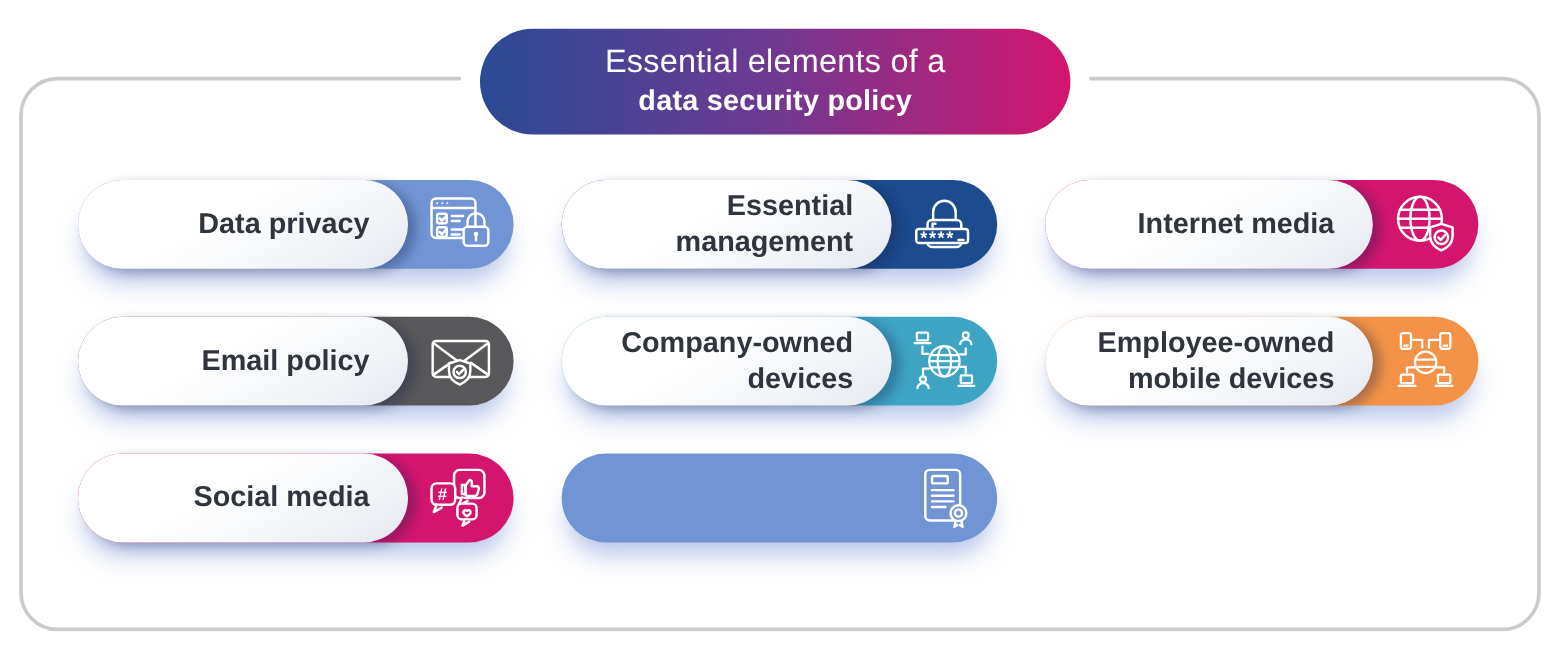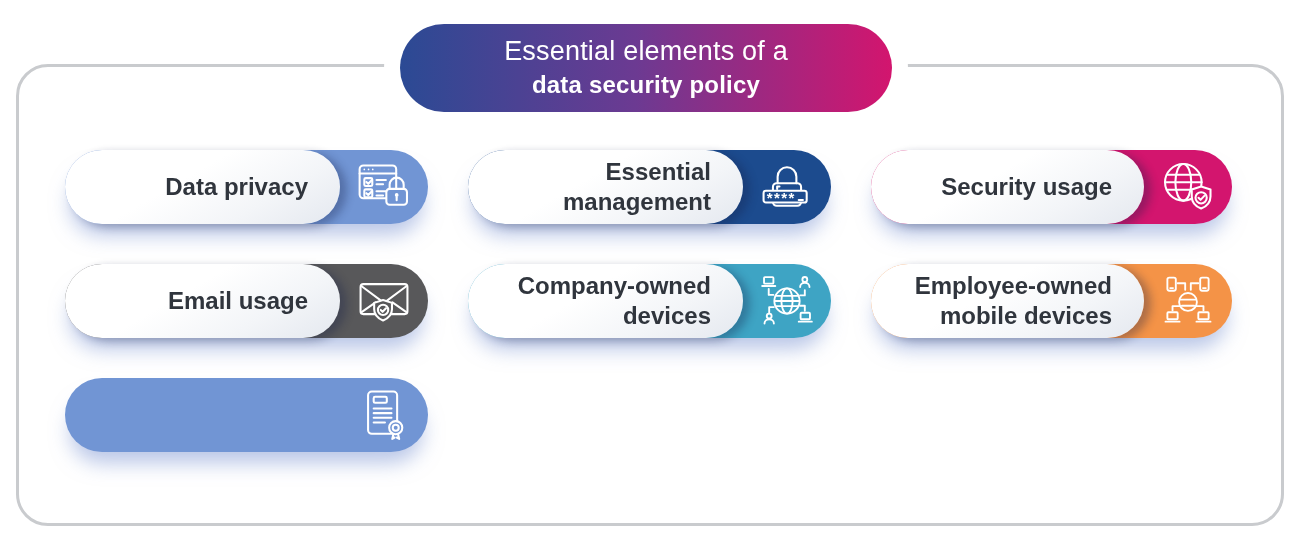--- a/index.html
+++ b/index.html
@@ -87,41 +87,41 @@
           <rect x="7" y="36" width="46" height="12.5" rx="2.5" fill="var(--c)"></rect>
           <text class="glyph" x="10.5" y="49.5" font-size="16" font-weight="bold" fill="#fff" stroke="none" letter-spacing="1.5">****</text>
           <line x1="44.5" y1="45.8" x2="49" y2="45.8"></line>
         </g>
       </svg>
     </div>
   </div>
 
   <div class="card" style="--c: #d3156e;">
     <div class="card-white">
-      <div class="card-label">Security usage</div>
+      <div class="card-label">Internet media</div>
     </div>
     <div class="icon-zone">
       <svg viewBox="0 0 64 64">
         <g stroke="#fff" stroke-width="2.2" fill="none" stroke-linecap="round" stroke-linejoin="round">
           <circle cx="27" cy="27" r="19.5"></circle>
           <ellipse cx="27" cy="27" rx="8.5" ry="19.5"></ellipse>
           <line x1="10" y1="19" x2="44" y2="19"></line>
           <line x1="7.5" y1="27" x2="46.5" y2="27"></line>
           <line x1="10" y1="35" x2="44" y2="35"></line>
           <path d="M46 31.5 l10 3.2 v7.3 c0 6.5 -4 10.5 -10 13 c-6 -2.5 -10 -6.5 -10 -13 v-7.3 z" fill="var(--c)"></path>
           <circle cx="46" cy="43.5" r="6"></circle>
           <path d="M43.2 43.5 l2.2 2.2 4 -4.2"></path>
         </g>
       </svg>
     </div>
   </div>
 
   <div class="card" style="--c: #58585a;">
     <div class="card-white">
-      <div class="card-label">Email usage</div>
+      <div class="card-label">Email policy</div>
     </div>
     <div class="icon-zone">
       <svg viewBox="0 0 64 64">
         <g stroke="#fff" stroke-width="2.2" fill="none" stroke-linecap="round" stroke-linejoin="round">
           <rect x="7" y="14" width="50" height="32" rx="3"></rect>
           <path d="M8.5 16.5 L32 34 L55.5 16.5"></path>
           <path d="M8.5 43.5 L23 33.5"></path>
           <path d="M55.5 43.5 L41 33.5"></path>
           <path d="M31 31 l9.5 3 v6.8 c0 6 -3.7 9.6 -9.5 12 c-5.8 -2.4 -9.5 -6 -9.5 -12 V34 z" fill="var(--c)"></path>
           <circle cx="31" cy="41.5" r="5.5"></circle>
@@ -180,20 +180,41 @@
           <path d="M41 54 h15"></path>
           <path d="M21 13 h8 v7"></path>
           <path d="M43 13 h-8 v7"></path>
           <path d="M15.5 42 v-4.5 h8"></path>
           <path d="M48.5 42 v-4.5 h-8"></path>
         </g>
       </svg>
     </div>
   </div>
 
+  <div class="card" style="--c: #d3156e;">
+    <div class="card-white">
+      <div class="card-label">Social media</div>
+    </div>
+    <div class="icon-zone">
+      <svg viewBox="0 0 64 64">
+        <g stroke="#fff" stroke-width="2.2" fill="none" stroke-linecap="round" stroke-linejoin="round">
+          <rect x="26" y="7" width="27" height="25" rx="5" fill="var(--c)"></rect>
+          <path d="M33 31.5 L29.5 39.5 L38 34.5" fill="var(--c)"></path>
+          <rect x="33" y="20.5" width="3.2" height="8"></rect>
+          <path d="M36.2 27.2 v-6 l3 -4.5 c.8 -1.2 2.6 -.6 2.6 1 v3.8 h4.3 c1.4 0 2.3 1.1 1.9 2.5 l-1.2 4.2 c-.4 1.3 -1.4 2 -2.7 2 h-5.9 c-.8 0 -1.6 -.4 -2 -1 z"></path>
+          <rect x="6" y="19" width="21" height="19" rx="4.5" fill="var(--c)"></rect>
+          <path d="M10.5 38 L8 44.5 L15 40.5" fill="var(--c)"></path>
+          <text class="glyph" x="11.5" y="34" font-size="15" font-weight="bold" fill="#fff" stroke="none">#</text>
+          <rect x="29" y="37" width="17" height="14" rx="4" fill="var(--c)"></rect>
+          <path d="M35.5 51 L33.5 56.5 L39.5 53" fill="var(--c)"></path>
+          <path d="M37.5 48.3 c-3 -2.1 -3.9 -3.5 -2.7 -4.8 a2 2 0 0 1 2.7 0 a2 2 0 0 1 2.7 0 c1.2 1.3 .3 2.7 -2.7 4.8 z"></path>
+        </g>
+      </svg>
+    </div>
+  </div>
 
   <div class="card" style="--c: #7195d4;">
     <div class="icon-zone">
       <svg viewBox="0 0 64 64">
         <g stroke="#fff" stroke-width="2.2" fill="none" stroke-linecap="round" stroke-linejoin="round">
           <rect x="15" y="7" width="31" height="45" rx="4"></rect>
           <rect x="21" y="12.5" width="14" height="6.5" rx="1.5"></rect>
           <line x1="21" y1="25" x2="40" y2="25"></line>
           <line x1="21" y1="30" x2="40" y2="30"></line>
           <line x1="21" y1="35" x2="40" y2="35"></line>

